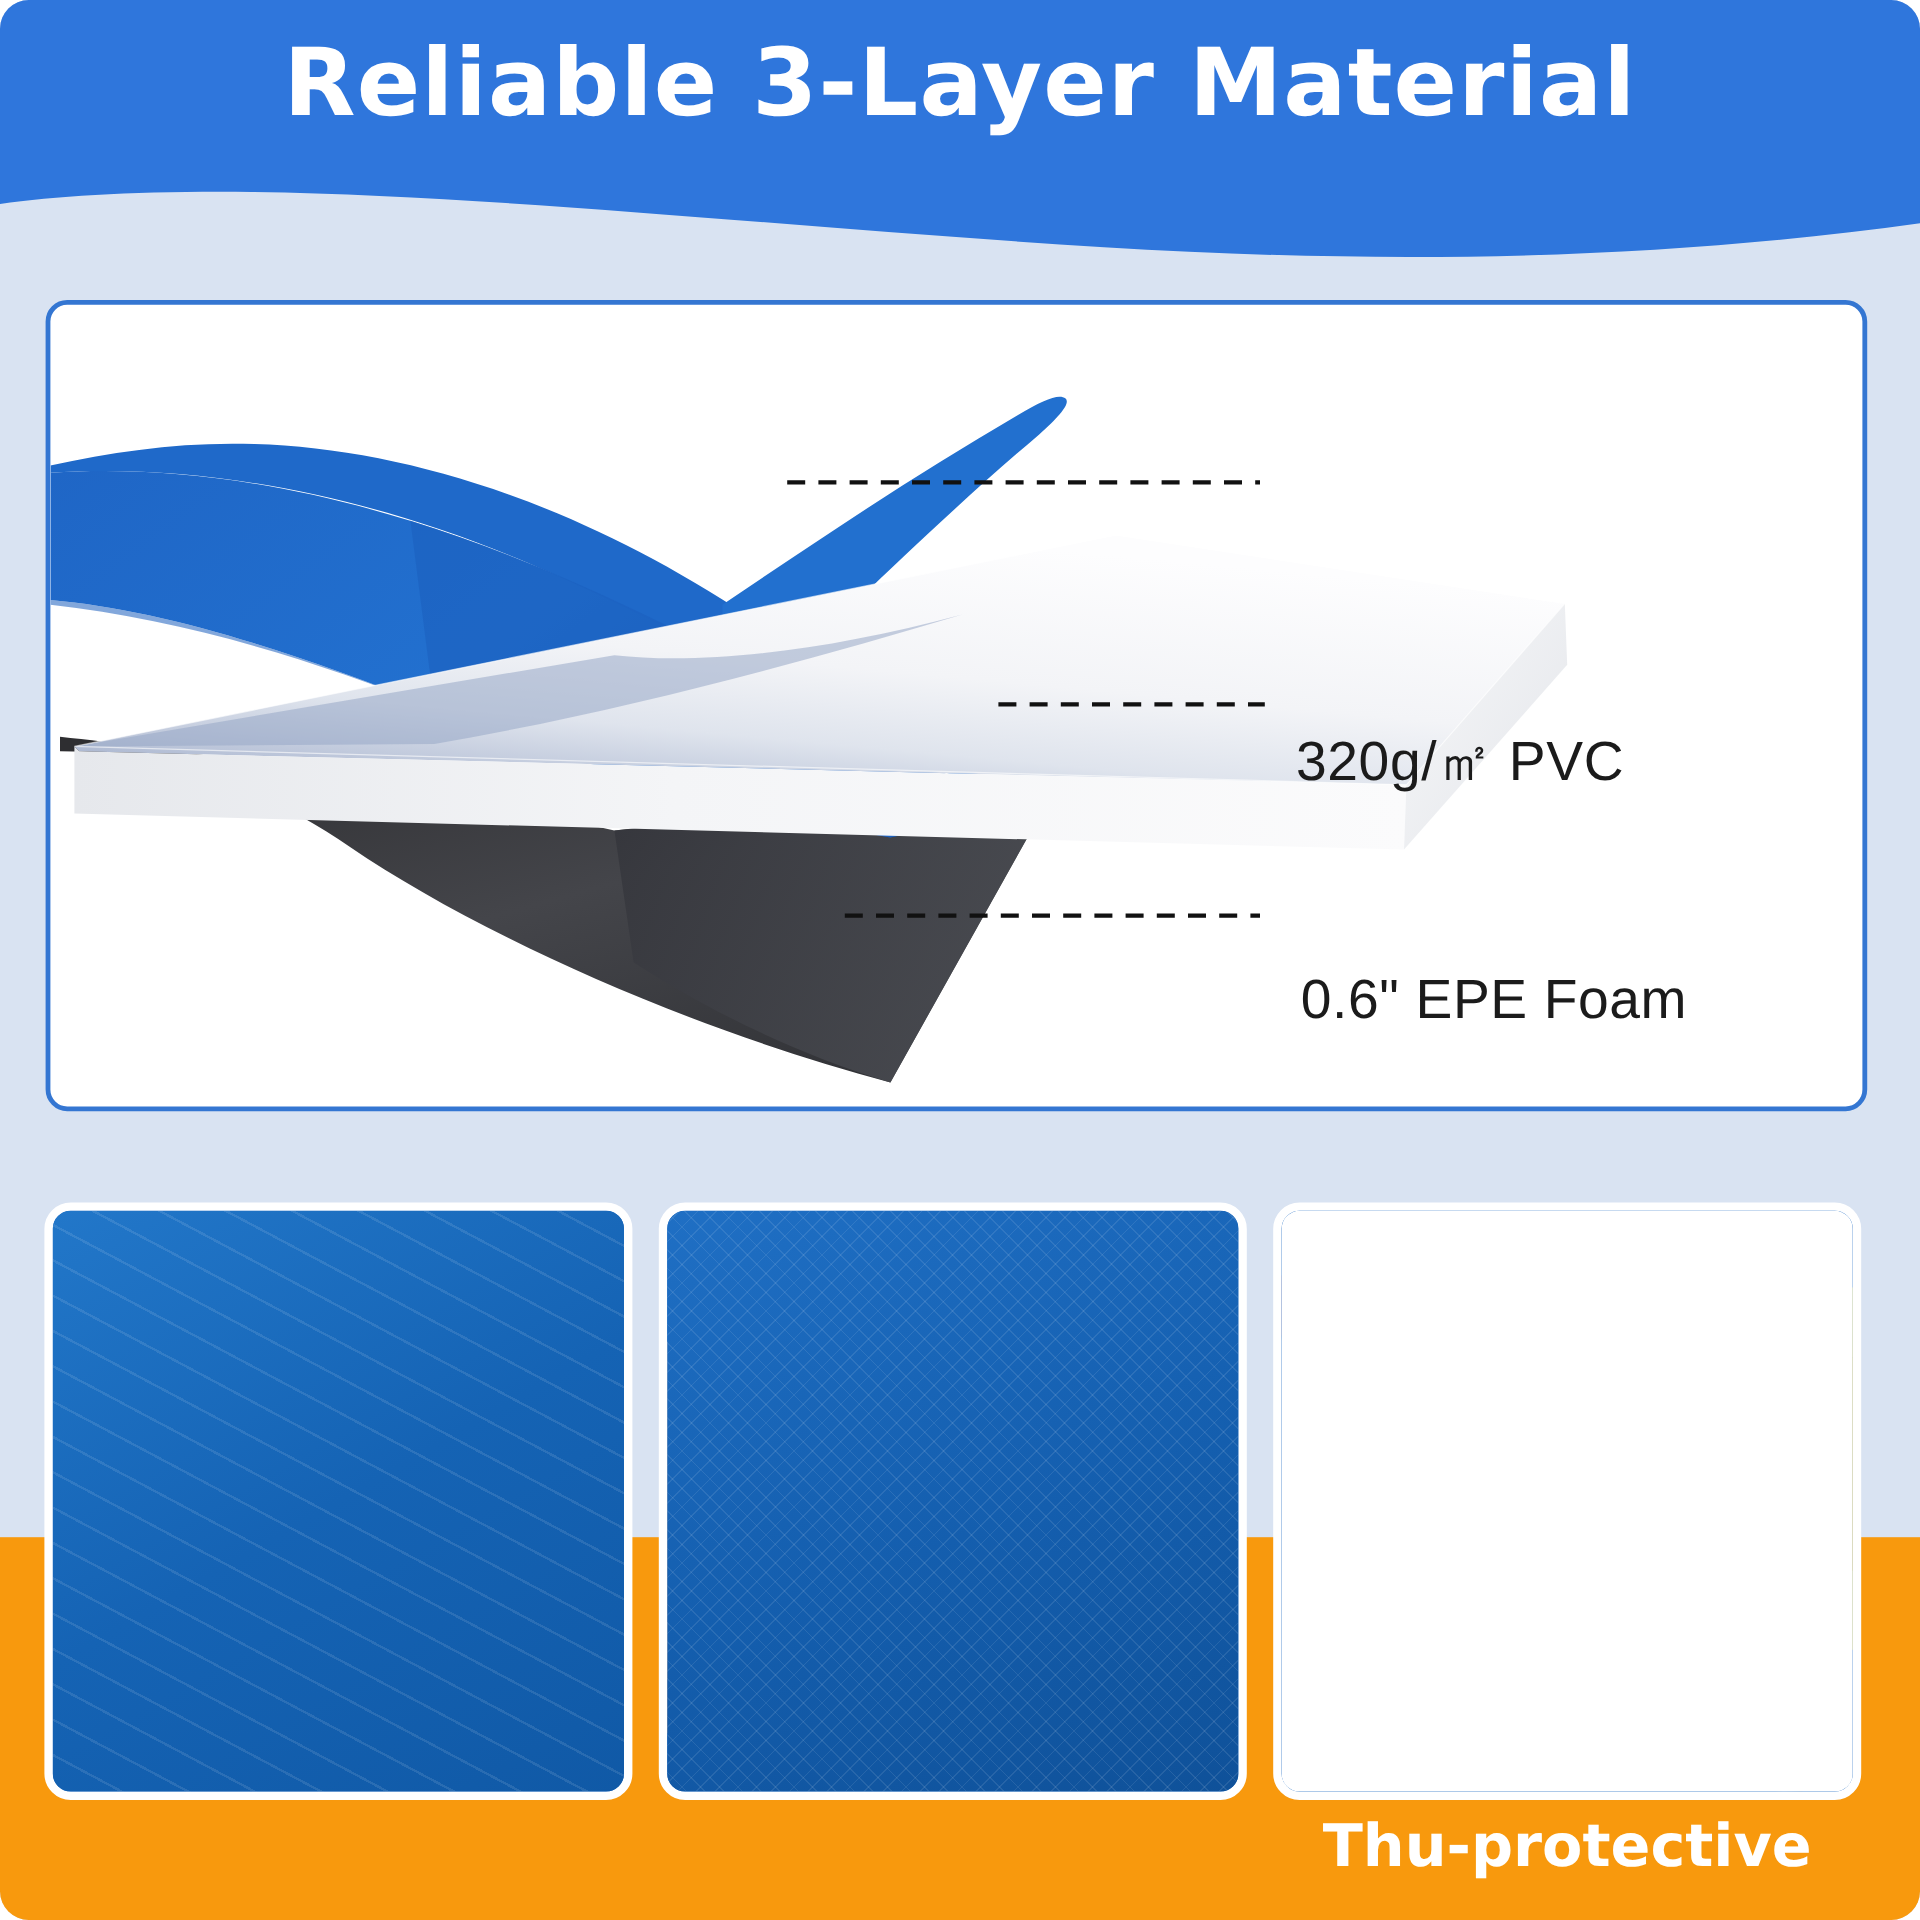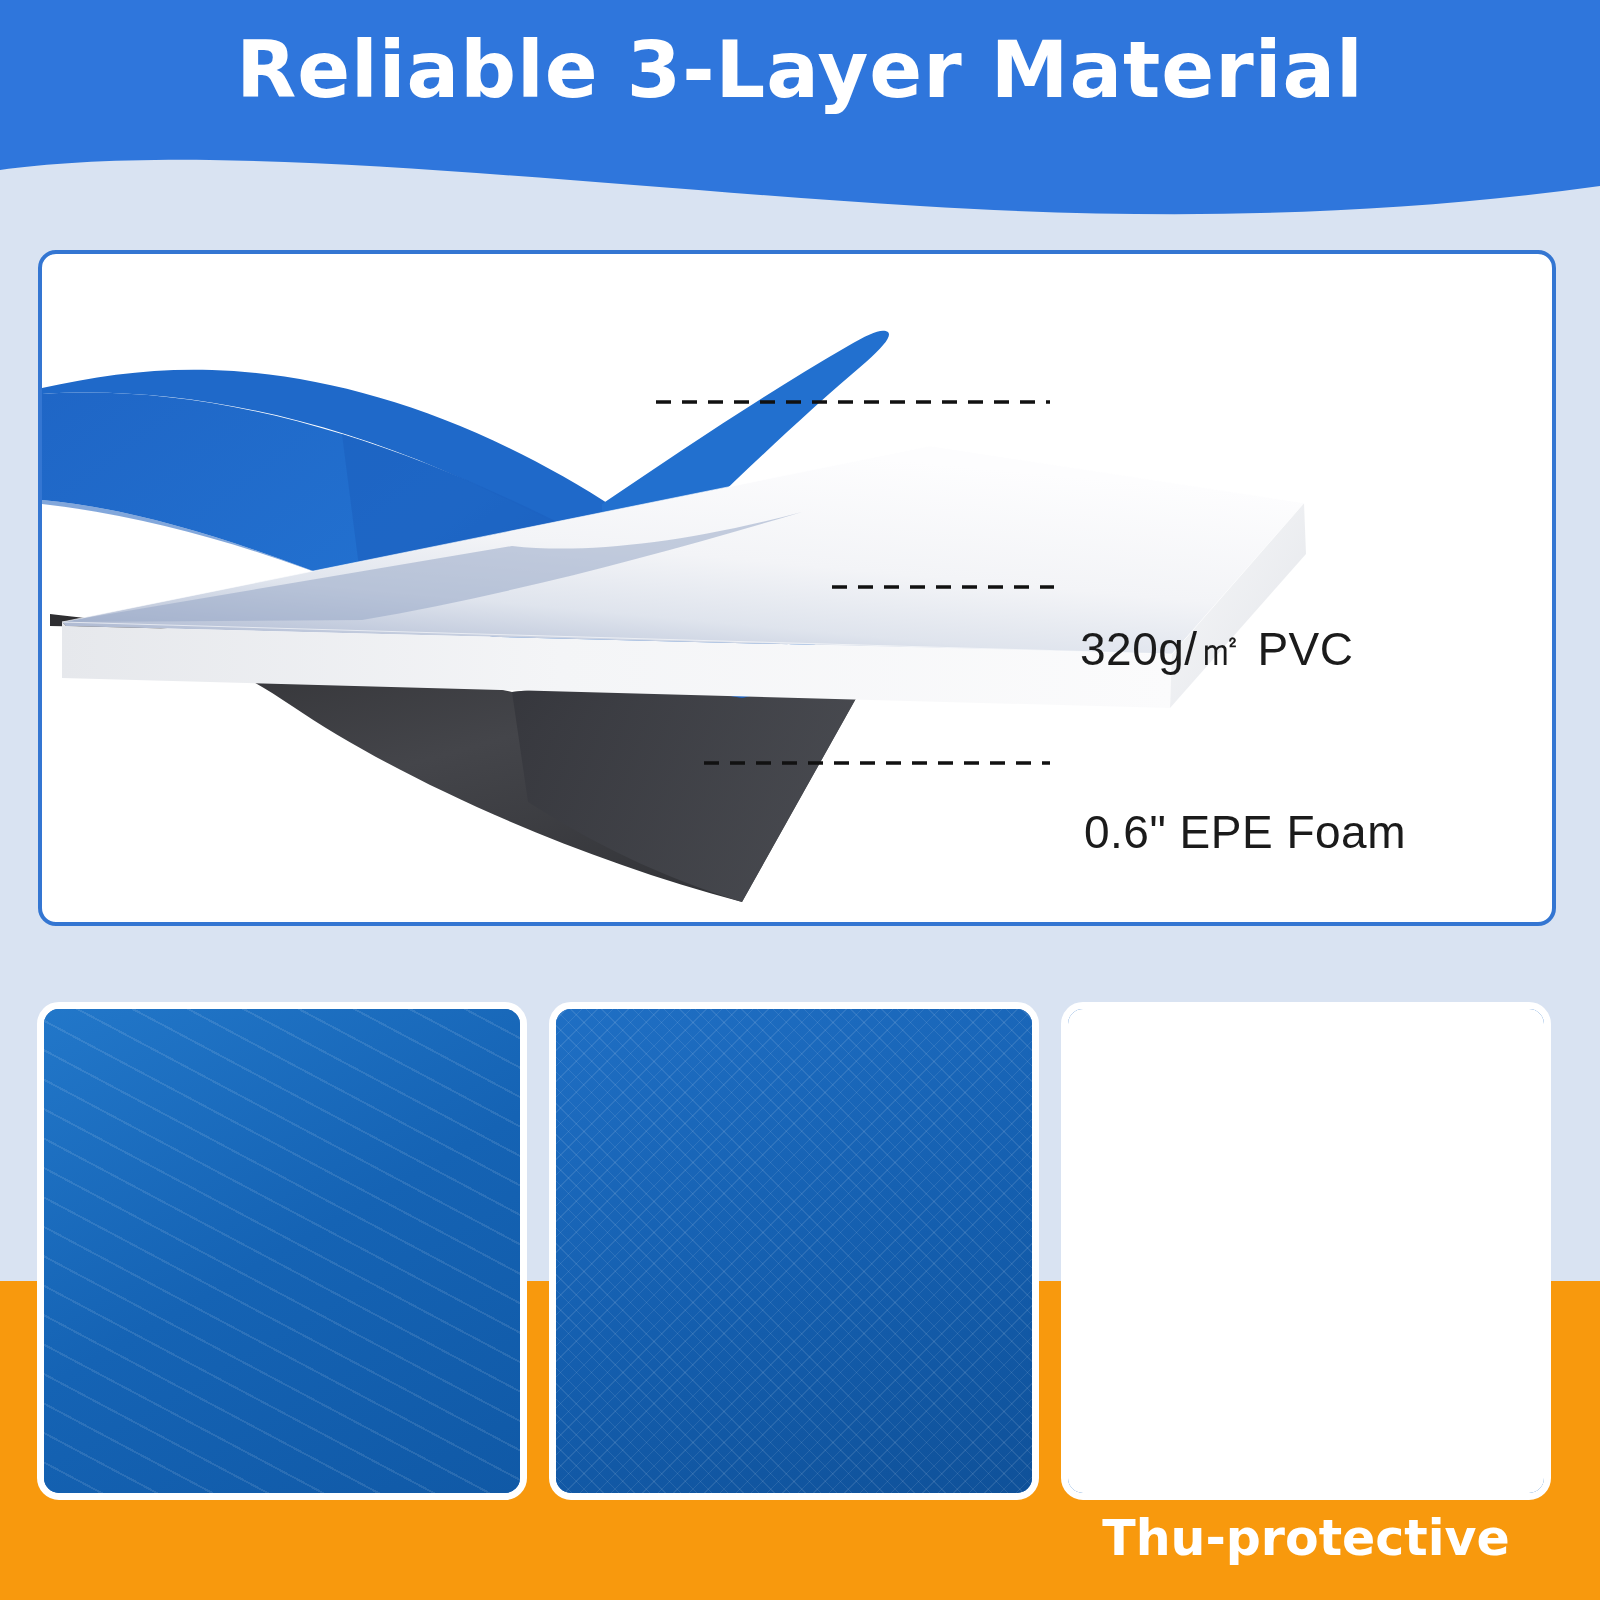--- a/index.html
+++ b/index.html
@@ -9,20 +9,21 @@
   }
   body {
     font-family: "Liberation Sans", sans-serif;
   }
   #page {
     position: relative;
     width: 1600px;
     height: 1600px;
     overflow: hidden;
     background: #d9e3f2;
+    border-radius: 24px;
   }
 
   
   .header-wave {
     position: absolute;
     left: 0; top: 0;
     width: 1600px;
     height: 260px;
   }
   .header-title {
@@ -59,21 +60,21 @@
   }
   .layer-label {
     position: absolute;
     color: #1b1b1b;
     font-family: "Liberation Sans", sans-serif;
     font-size: 46px;
     font-weight: 400;
     letter-spacing: 0.5px;
     white-space: nowrap;
   }
-  .label-pvc  { left: 1038px; top: 365px; text-align: center; }
+  .label-pvc  { left: 1038px; top: 350px; text-align: center; }
   .label-epe  { left: 1042px; top: 551px; }
 
   
   .orange-band {
     position: absolute;
     left: 0;
     top: 1281px;
     width: 1600px;
     height: 319px;
     background: #f8990d;

